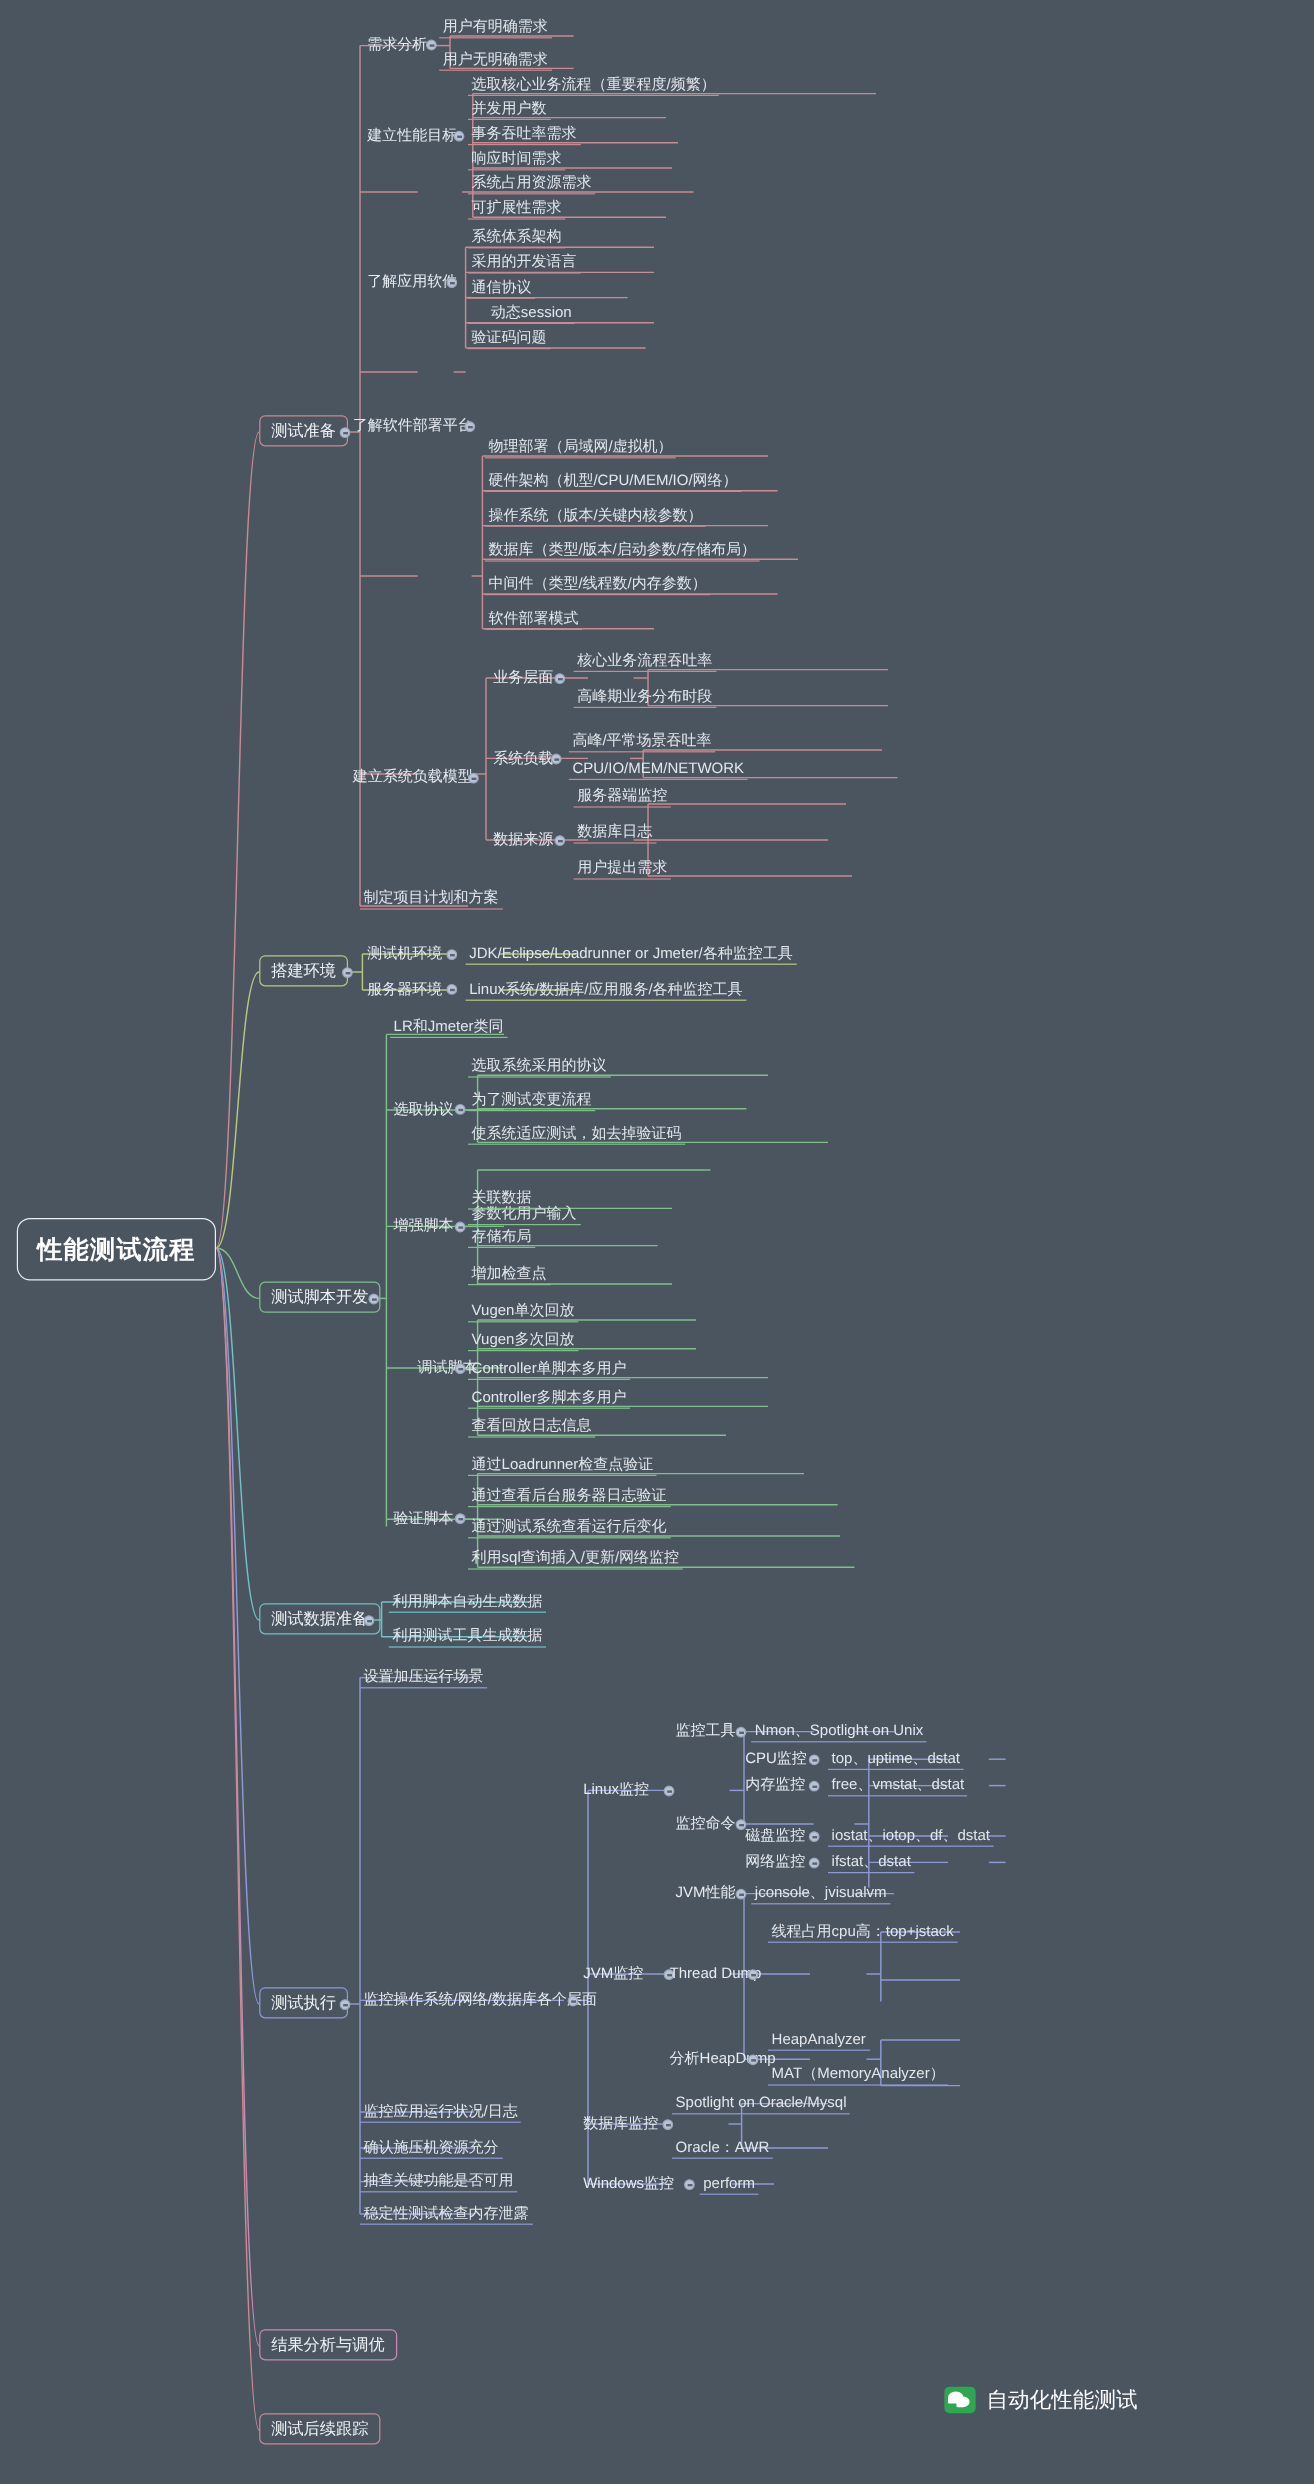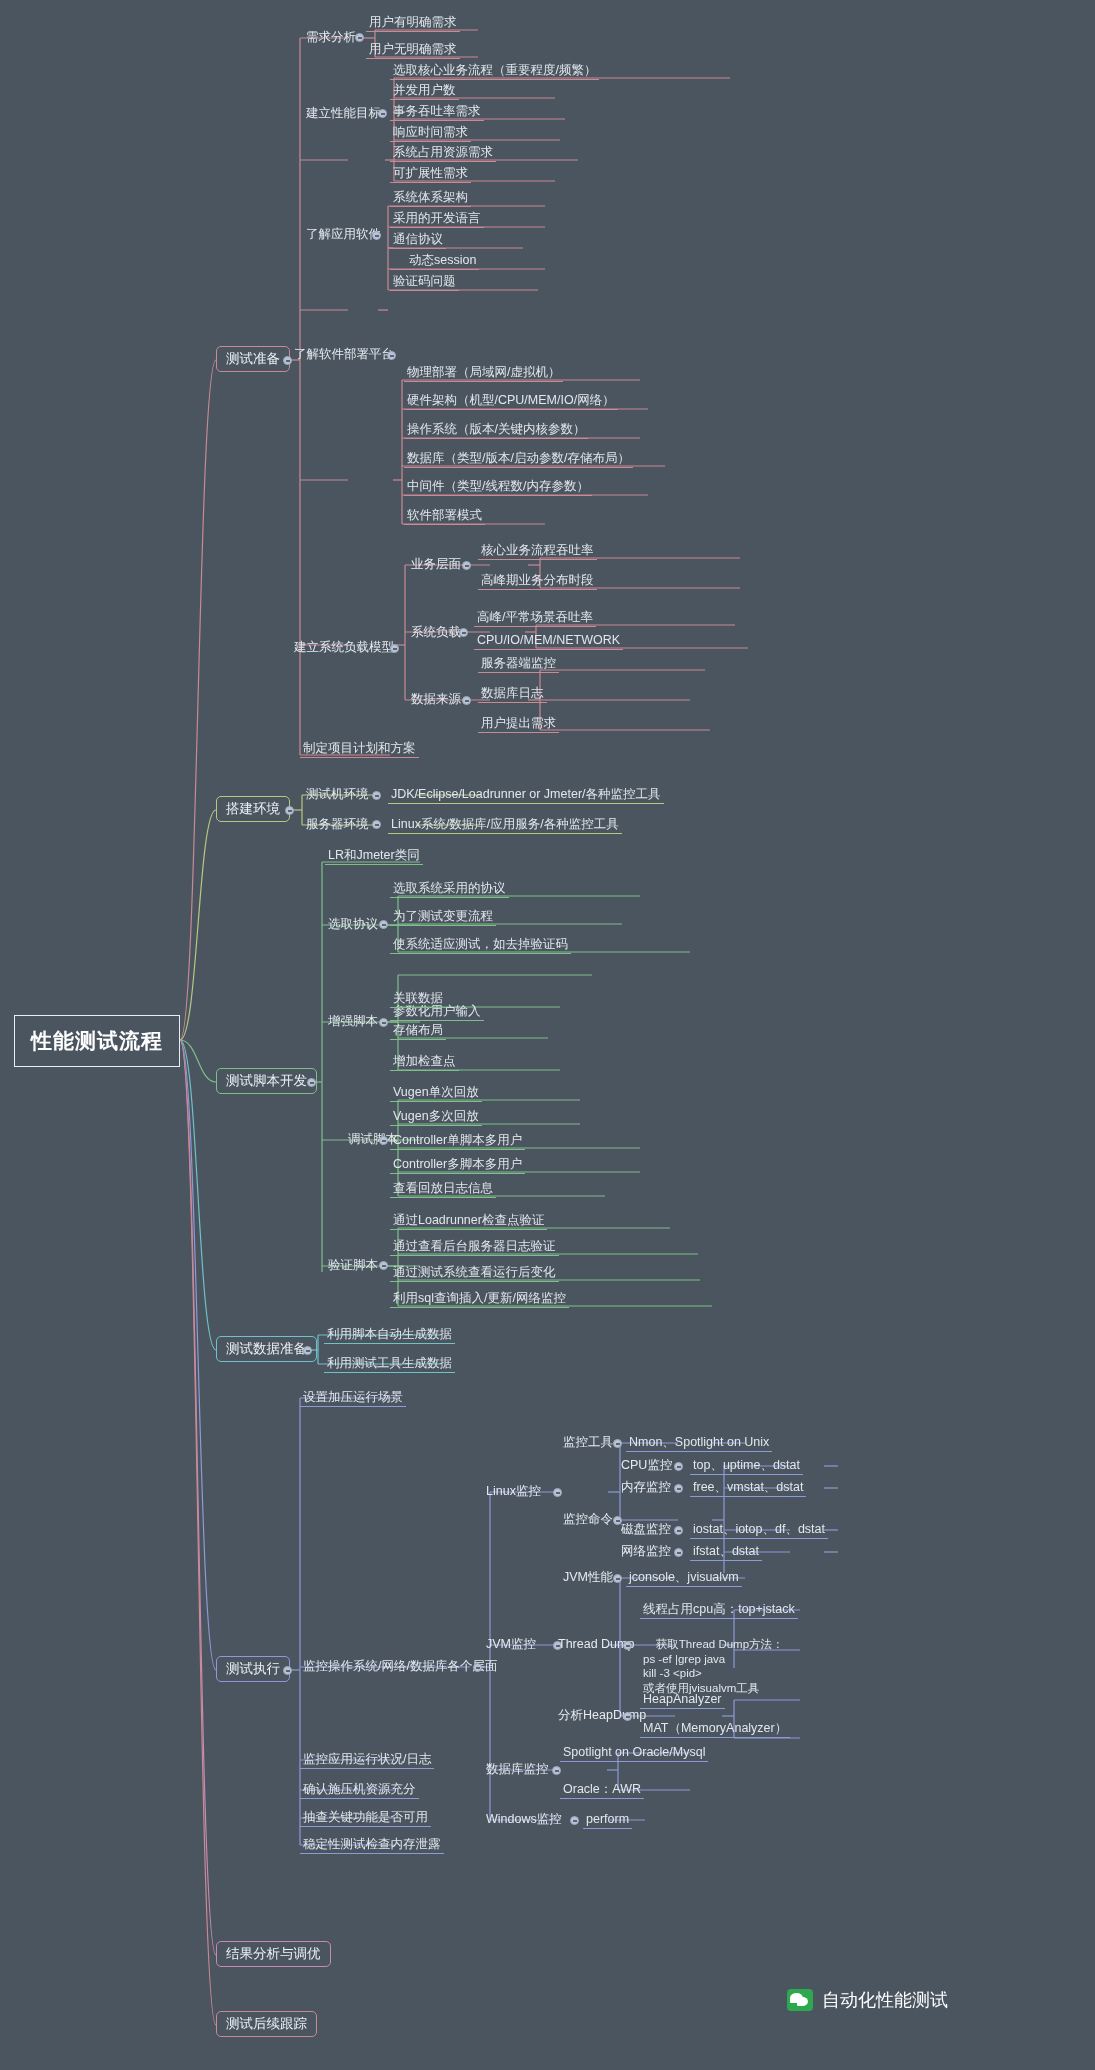--- a/index.html
+++ b/index.html
@@ -62,21 +62,21 @@
     border: 1px solid #c98a93;
     color: #eef2f6;
   }
   .root {
     position: absolute;
     font-size: 21px;
     font-weight: bold;
     color: #ffffff;
     background: transparent;
     border: 1.6px solid #e8eef4;
-    border-radius: 0;
+    border-radius: 11px;
     padding: 11px 16px;
     letter-spacing: 1px;
   }
   .multiline { white-space: pre; line-height: 1.25; font-size: 11.5px; }
   
   .watermark {
     position: absolute;
     display: flex;
     align-items: center;
     gap: 9px;
@@ -553,25 +553,20 @@
     <span>JVM性能</span></div>
   <span class="bullet" style="left:613px; top:1574px;"></span>
   <div class="node leaf" style="left:626px; top:1569px; border-bottom-color:#8e9ad6;">
     <span>jconsole、jvisualvm</span></div>
 
   <div class="node branch" style="left:555px; top:1636px;">
     <span>Thread Dump</span></div>
   <span class="bullet" style="left:623px; top:1641px;"></span>
   <div class="node leaf" style="left:640px; top:1601px; border-bottom-color:#8e9ad6;">
     <span>线程占用cpu高：top+jstack</span></div>
-  <div class="node leaf multiline" style="left:640px; top:1622px;">
-    <span>获取Thread Dump方法：
-ps -ef |grep java
-kill -3 &lt;pid&gt;
-或者使用jvisualvm工具</span></div>
 
   <div class="node branch" style="left:555px; top:1707px;">
     <span>分析HeapDump</span></div>
   <span class="bullet" style="left:623px; top:1712px;"></span>
   <div class="node leaf" style="left:640px; top:1691px; border-bottom-color:#8e9ad6;">
     <span>HeapAnalyzer</span></div>
   <div class="node leaf" style="left:640px; top:1720px; border-bottom-color:#8e9ad6;">
     <span>MAT（MemoryAnalyzer）</span></div>
 
   <div class="node branch" style="left:483px; top:1761px;">

